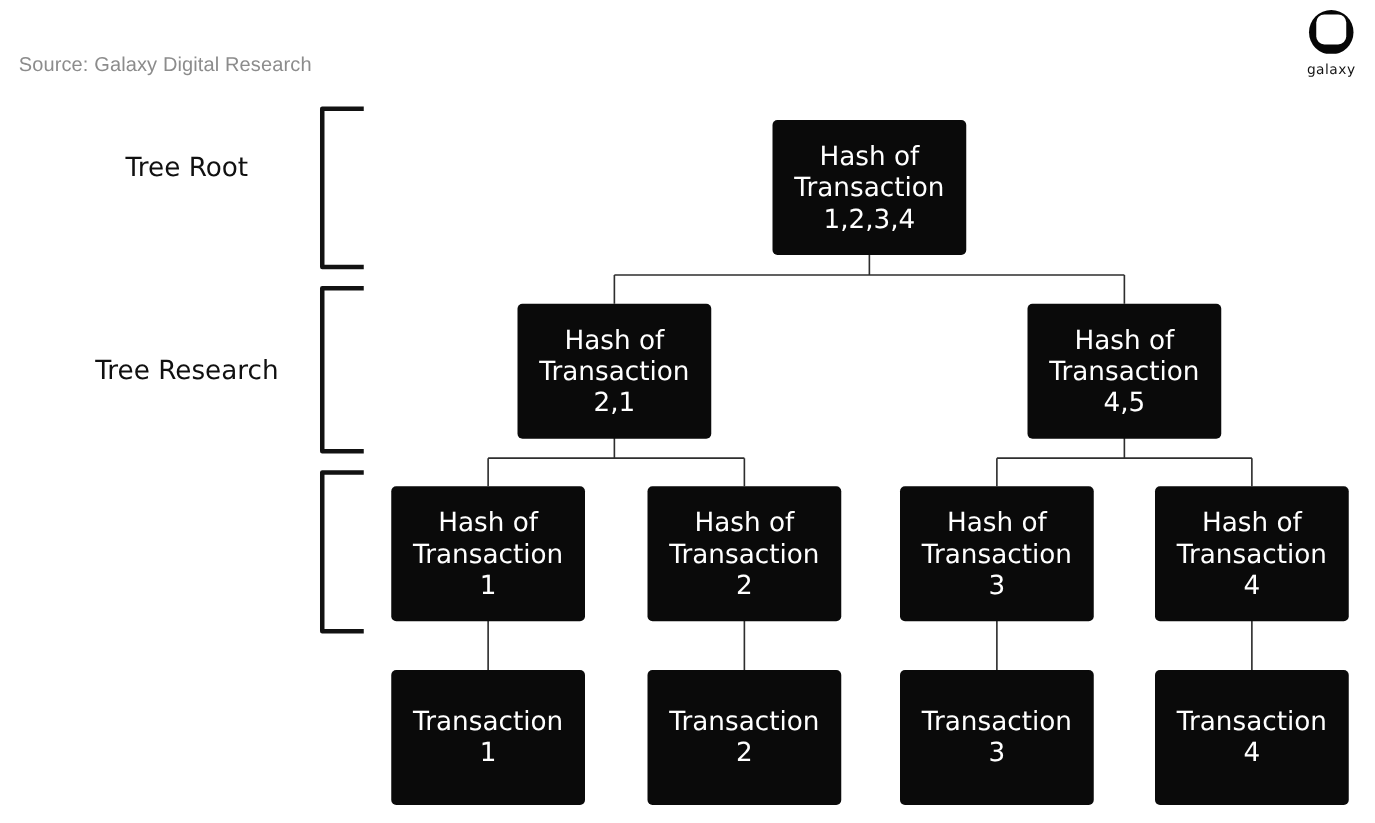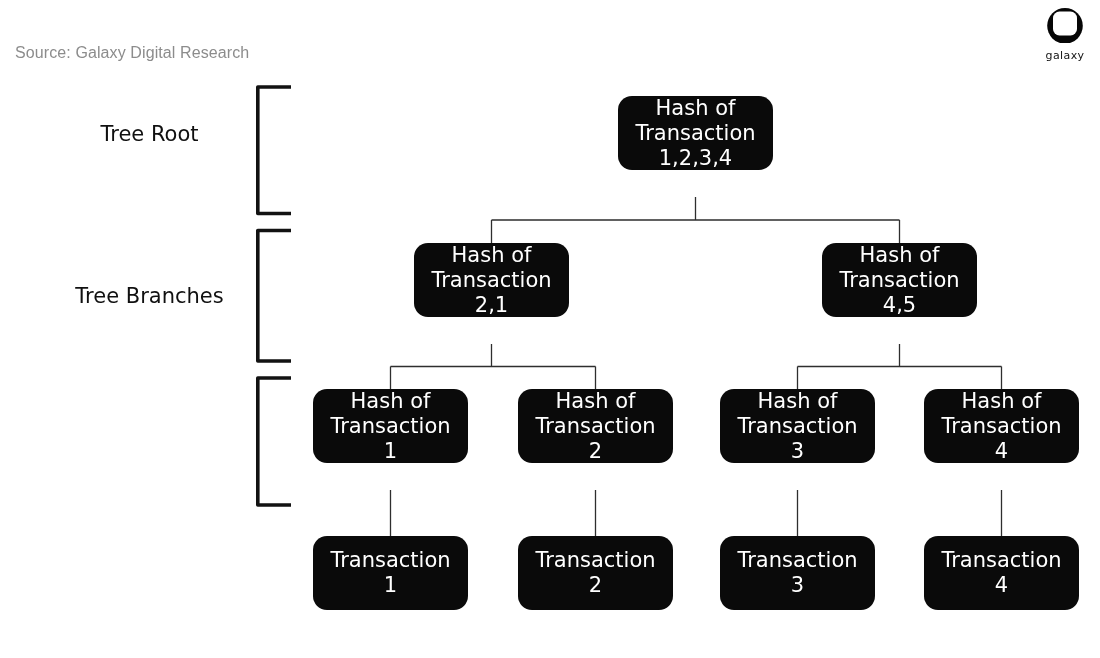--- a/index.html
+++ b/index.html
@@ -31,22 +31,22 @@
   }
   #label-root     { top:121px; }
   #label-branches { top:283px; }
   #label-leaves   { top:430px; }
 
   
   .lines-svg { position:absolute; left:0; top:0; width:1100px; height:658px; }
 
   
   .box {
-    position:absolute; width:155px; height:74px;
-    background:#0a0a0a; border-radius:14px;
+    position:absolute; width:155px; height:108px;
+    background:#0a0a0a; border-radius:4px;
     color:#ffffff; display:flex; flex-direction:column;
     align-items:center; justify-content:center; text-align:center;
     font-size:21px; line-height:25px;
   }
   .box span { display:block; }
 
   #node-root     { left:618px; top:96px;  }
   #node-branch-0 { left:414px; top:243px; }
   #node-branch-1 { left:822px; top:243px; }
   #node-leaf-0   { left:313px; top:389px; }
@@ -83,21 +83,21 @@
       M695.5 197 V220 M491.5 220 H899.5 M491.5 220 V243 M899.5 220 V243
       M491.5 344 V366.5 M390.5 366.5 H595.5 M390.5 366.5 V389 M595.5 366.5 V389
       M899.5 344 V366.5 M797.5 366.5 H1001.5 M797.5 366.5 V389 M1001.5 366.5 V389
       M390.5 490 V536 M595.5 490 V536 M797.5 490 V536 M1001.5 490 V536"></path>
     <path fill="none" stroke="#121212" stroke-width="3.6" stroke-linejoin="round" d="M291 87 H257.8 V213.5 H291"></path>
     <path fill="none" stroke="#121212" stroke-width="3.6" stroke-linejoin="round" d="M291 230.5 H257.8 V361 H291"></path>
     <path fill="none" stroke="#121212" stroke-width="3.6" stroke-linejoin="round" d="M291 378 H257.8 V505 H291"></path>
   </svg>
 
   <div class="row-label" id="label-root">Tree Root</div>
-  <div class="row-label" id="label-branches">Tree Branches</div>
+  <div class="row-label" id="label-branches">Tree Research</div>
 
   <div class="box" id="node-root">
     <span>Hash of</span>
     <span>Transaction</span>
     <span>1,2,3,4</span>
   </div>
 
   <div class="box" id="node-branch-0">
     <span>Hash of</span>
     <span>Transaction</span>

